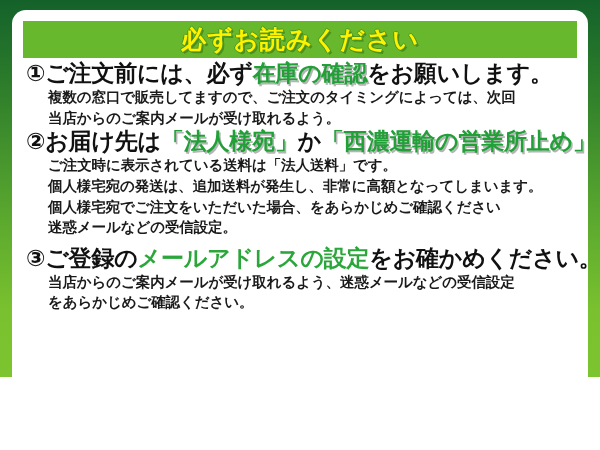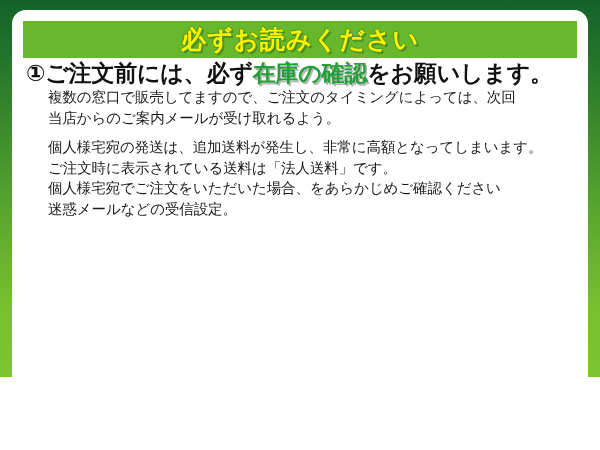--- a/index.html
+++ b/index.html
@@ -60,21 +60,20 @@
   .body-area {
     position: absolute;
     left: 0;
     top: 50px;
     width: 576px;
     padding: 0 10px 0 14px;
     box-sizing: border-box;
   }
 
   .item {
-    margin-bottom: 9px;
   }
   .item.item-2 { margin-bottom: 7px; }
   .item.item-3 { margin-bottom: 0; }
 
   .head-line {
     color: #111111;
     font-size: 23px;
     font-weight: bold;
     line-height: 1.18;
     letter-spacing: -0.2px;
@@ -91,21 +90,21 @@
     color: #22a038;
     text-shadow: 1.5px 1.5px 0 rgba(120,120,120,0.55);
   }
   .hl-plain {
     color: #2aa63a;
   }
 
   .sub {
     color: #1a1a1a;
     font-size: 14.5px;
-    font-weight: normal;
+    font-weight: bold;
     line-height: 1.42;
     padding-left: 22px;
     letter-spacing: -0.1px;
   }
   .sub div { white-space: nowrap; }
 
   .head-2-line2 {
     padding-left: 18px;
   }
 
@@ -145,28 +144,40 @@
         <div class="head-line">
           <span class="num">①</span><span>ご注文前には、必ず</span><span class="hl">在庫の確認</span><span>をお願いします。</span>
         </div>
         <div class="sub">
           <div>複数の窓口で販売してますので、ご注文のタイミングによっては、次回</div>
           <div>当店からのご案内メールが受け取れるよう。</div>
         </div>
       </div>
 
       <div class="item item-2">
+        <div class="head-line">
+          <span class="num">②</span><span>お届け先は</span><span class="hl">「法人様宛」</span><span>か</span><span class="hl">「西濃運輸の営業所止め」</span>
+        </div>
         <div class="sub">
+          <div>ご注文時に表示されている送料は「法人送料」です。</div>
           <div>個人様宅宛の発送は、追加送料が発生し、非常に高額となってしまいます。</div>
-          <div>ご注文時に表示されている送料は「法人送料」です。</div>
           <div>個人様宅宛でご注文をいただいた場合、をあらかじめご確認ください</div>
           <div>迷惑メールなどの受信設定。</div>
         </div>
       </div>
 
+      <div class="item item-3">
+        <div class="head-line">
+          <span class="num">③</span><span>ご登録の</span><span class="hl-plain">メールアドレスの設定</span><span>をお確かめください。</span>
+        </div>
+        <div class="sub">
+          <div>当店からのご案内メールが受け取れるよう、迷惑メールなどの受信設定</div>
+          <div>をあらかじめご確認ください。</div>
+        </div>
+      </div>
 
     </div>
   </div>
 
   <div class="footer">
     <span class="footer-text">PARTSPARK</span>
   </div>
 
 </div>
 

